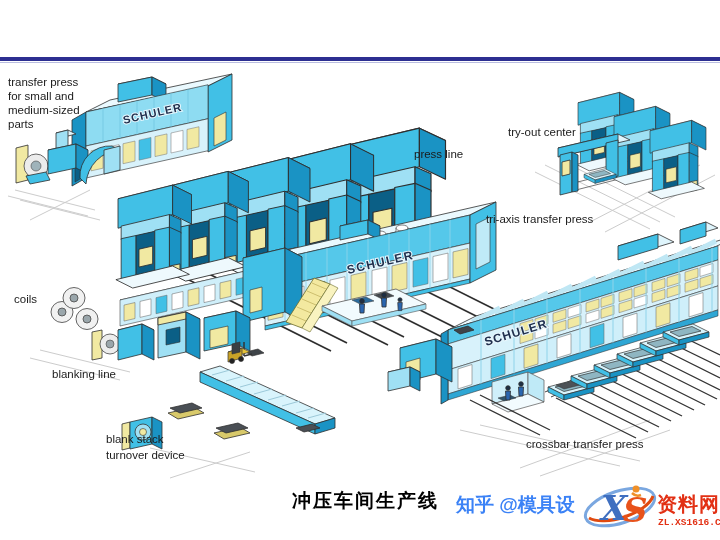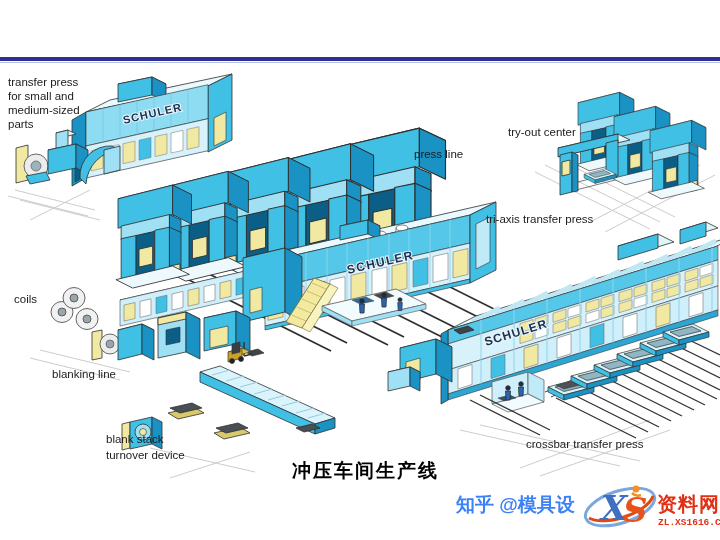--- a/index.html
+++ b/index.html
@@ -6,21 +6,21 @@
   body{width:720px;height:540px;position:relative;background:#ffffff;overflow:hidden;
        font-family:"Liberation Sans",sans-serif;}
   .header{position:absolute;left:0;top:0;width:720px;height:57px;background:#fff;z-index:5;}
   .header-rule{position:absolute;left:0;top:57px;width:720px;height:4px;background:#2d2f91;z-index:5;}
   .header-rule2{position:absolute;left:0;top:62px;width:720px;height:1px;background:#b9bde0;z-index:5;}
   .logo{position:absolute;left:17px;top:8px;width:72px;height:45px;}
   .title-cn{position:absolute;left:174px;top:16px;font-size:25px;font-weight:bold;color:#2d2f91;letter-spacing:1px;}
   .title-en{position:absolute;left:368px;top:16px;font-size:27px;font-weight:800;color:#2d2f91;letter-spacing:0.5px;}
   .training{position:absolute;left:624px;top:13px;font-size:25px;font-weight:600;color:#2d2f91;letter-spacing:3px;}
   svg.diagram{position:absolute;left:0;top:0;z-index:1;}
-  .caption{position:absolute;left:292px;top:458px;font-size:19px;font-weight:bold;
+  .caption{position:absolute;left:292px;top:488px;font-size:19px;font-weight:bold;
            font-family:"DejaVu Serif","Liberation Serif",serif;color:#000;letter-spacing:2px;z-index:4;}
   .wm-zhihu{position:absolute;left:456px;top:492px;font-size:19px;color:#3b82f6;font-weight:700;z-index:3;}
   .wm-logo{position:absolute;left:575px;top:480px;width:145px;height:55px;z-index:4;}
   text.lbl{font-family:"Liberation Sans",sans-serif;font-size:11.5px;fill:#1b1b1b;}
   text.sign{font-family:"Liberation Sans",sans-serif;font-weight:bold;fill:#20304e;
             paint-order:stroke;stroke:#e9f7fd;stroke-width:2px;}
 </style>
 </head>
 <body>
 

